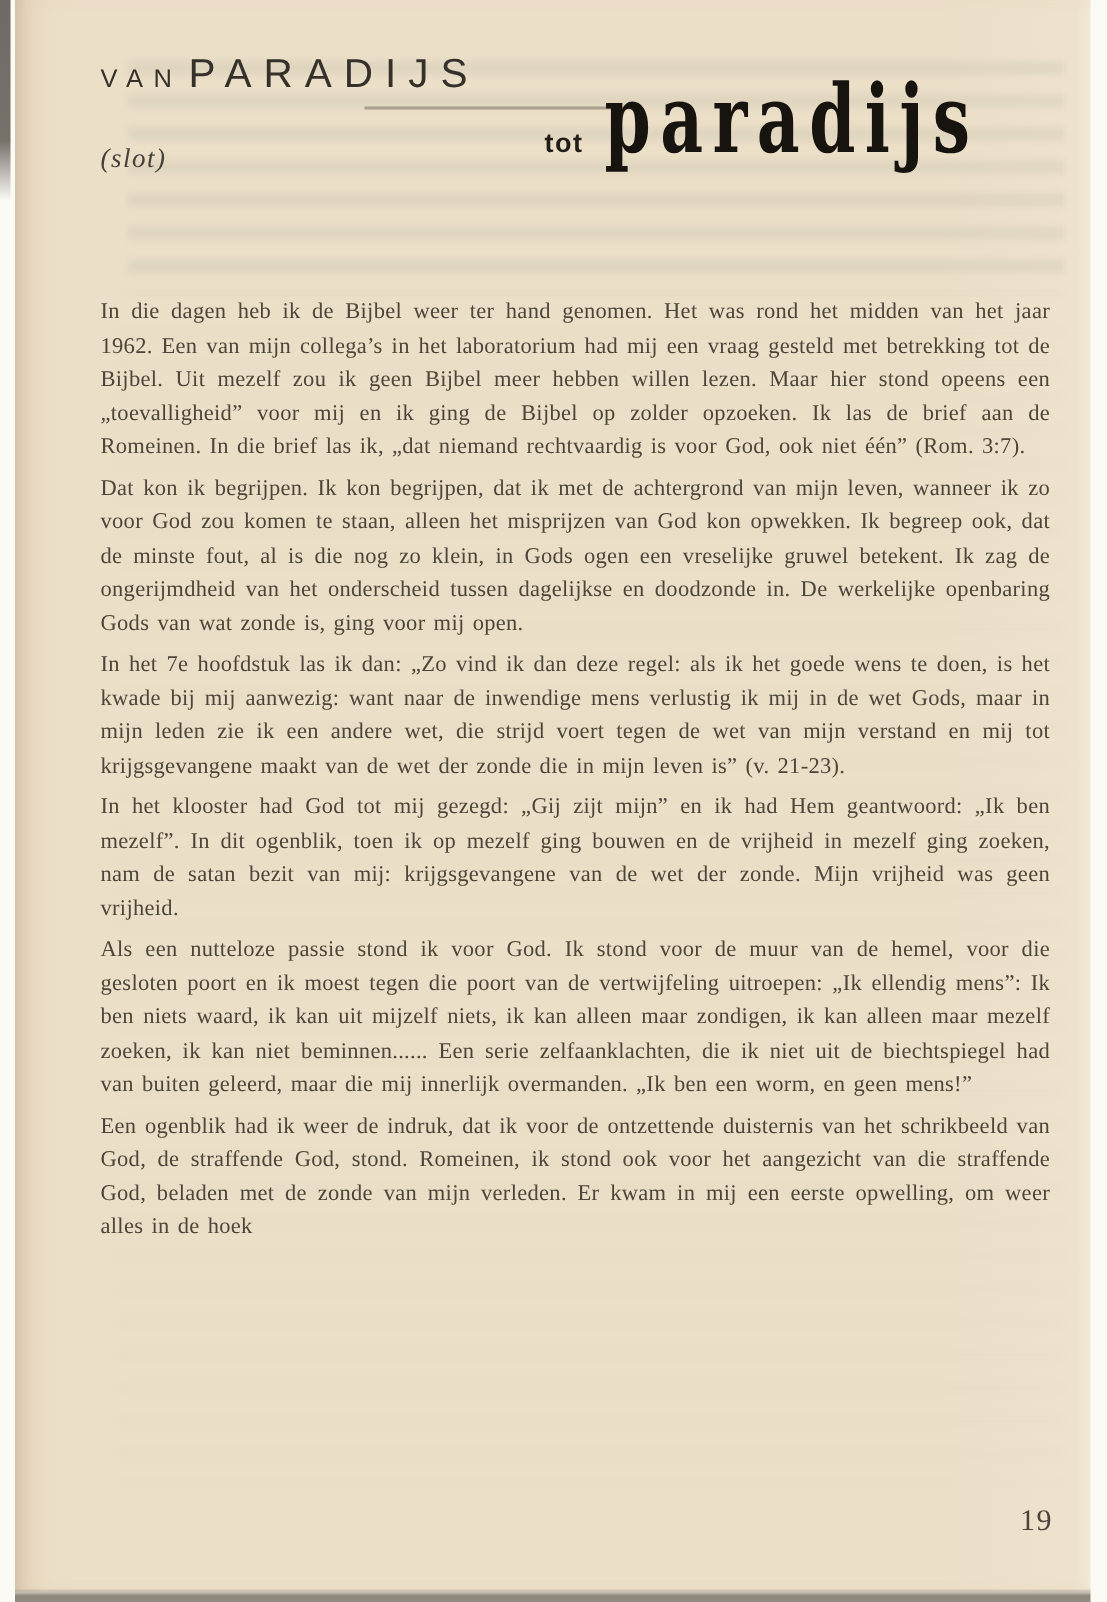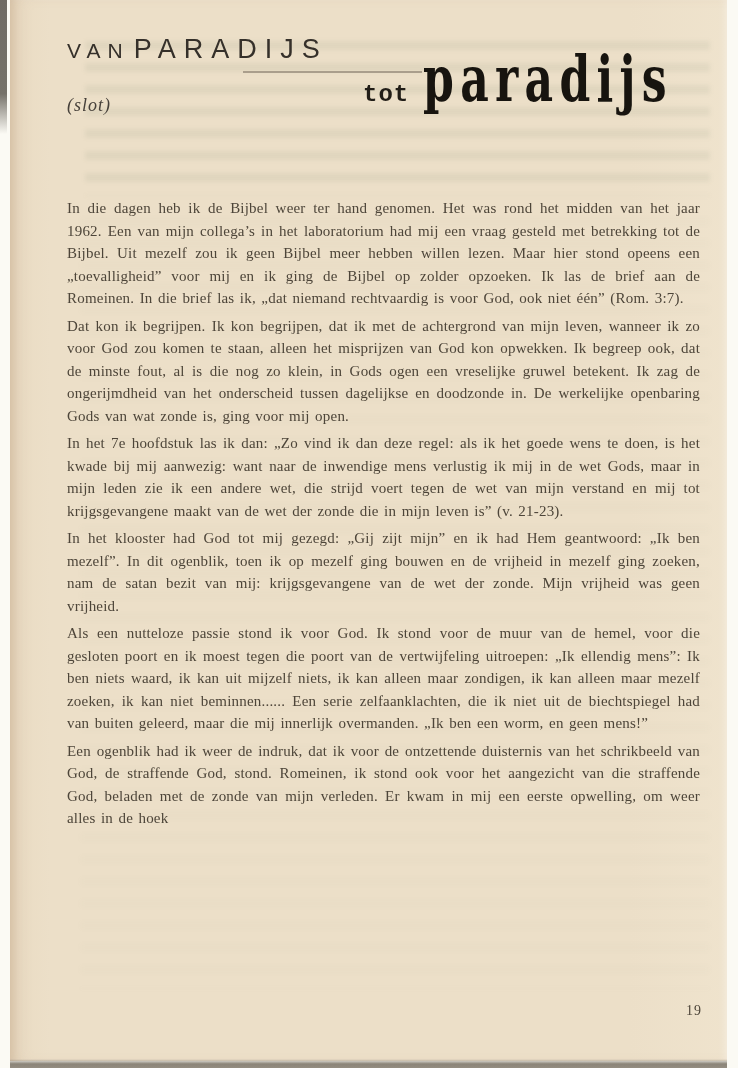--- a/index.html
+++ b/index.html
@@ -48,35 +48,35 @@
   .ghost-body  { left: 70px;  top: 210px; width: 630px; height: 780px; opacity: .10; }
 
   .content { position: absolute; left: 57px; top: 0; width: 633px; }
 
   
   .title-top {
     position: absolute; left: 0; top: 34px;
     font-family: "Liberation Sans", sans-serif;
     color: #35302a; white-space: nowrap;
   }
-  .title-top .t-van  { font-size: 21px; letter-spacing: 7px; }
+  .title-top .t-van  { font-size: 17px; letter-spacing: 7px; }
   .title-top .t-par  { font-size: 27px; letter-spacing: 8px; margin-left: 4px; }
   .title-rule {
     position: absolute; left: 176px; top: 71px;
     width: 179px; height: 2px;
     background: #96897a; opacity: .75;
   }
   .title-bottom {
     position: absolute; left: 296px; top: 48px;
     display: inline-flex; align-items: baseline;
     white-space: nowrap;
   }
   .t-tot {
-    font-family: Liberation Mono, monospace;
-    font-weight: bold; font-size: 24px;
+    font-family: Liberation Sans, sans-serif;
+    font-weight: bold; font-size: 18px;
     color: #211d17; letter-spacing: 1px;
     margin-right: 14px;
   }
   .t-paradijs {
     font-family: "DejaVu Serif", serif;
     font-weight: bold; font-size: 63px;
     color: #17140f; letter-spacing: 9px;
     transform: scaleX(0.70); transform-origin: left bottom;
     line-height: 1;
   }
@@ -93,21 +93,21 @@
   }
   .body-text p {
     margin: 0 0 5px 0;
     font-size: 15px; line-height: 22.5px;
     text-align: justify;
     letter-spacing: 0.2px; word-spacing: 1.5px;
   }
   .page-number {
     position: absolute; left: 0; top: 1003px; width: 635px;
     text-align: right;
-    font-size: 14px; color: #4d4539;
+    font-size: 20px; color: #4d4539;
     letter-spacing: 1px;
   }
 </style>
 </head>
 <body>
 
 <div class="scan-root">
 
   <div class="paper">
     <div class="ghost ghost-top"></div>

